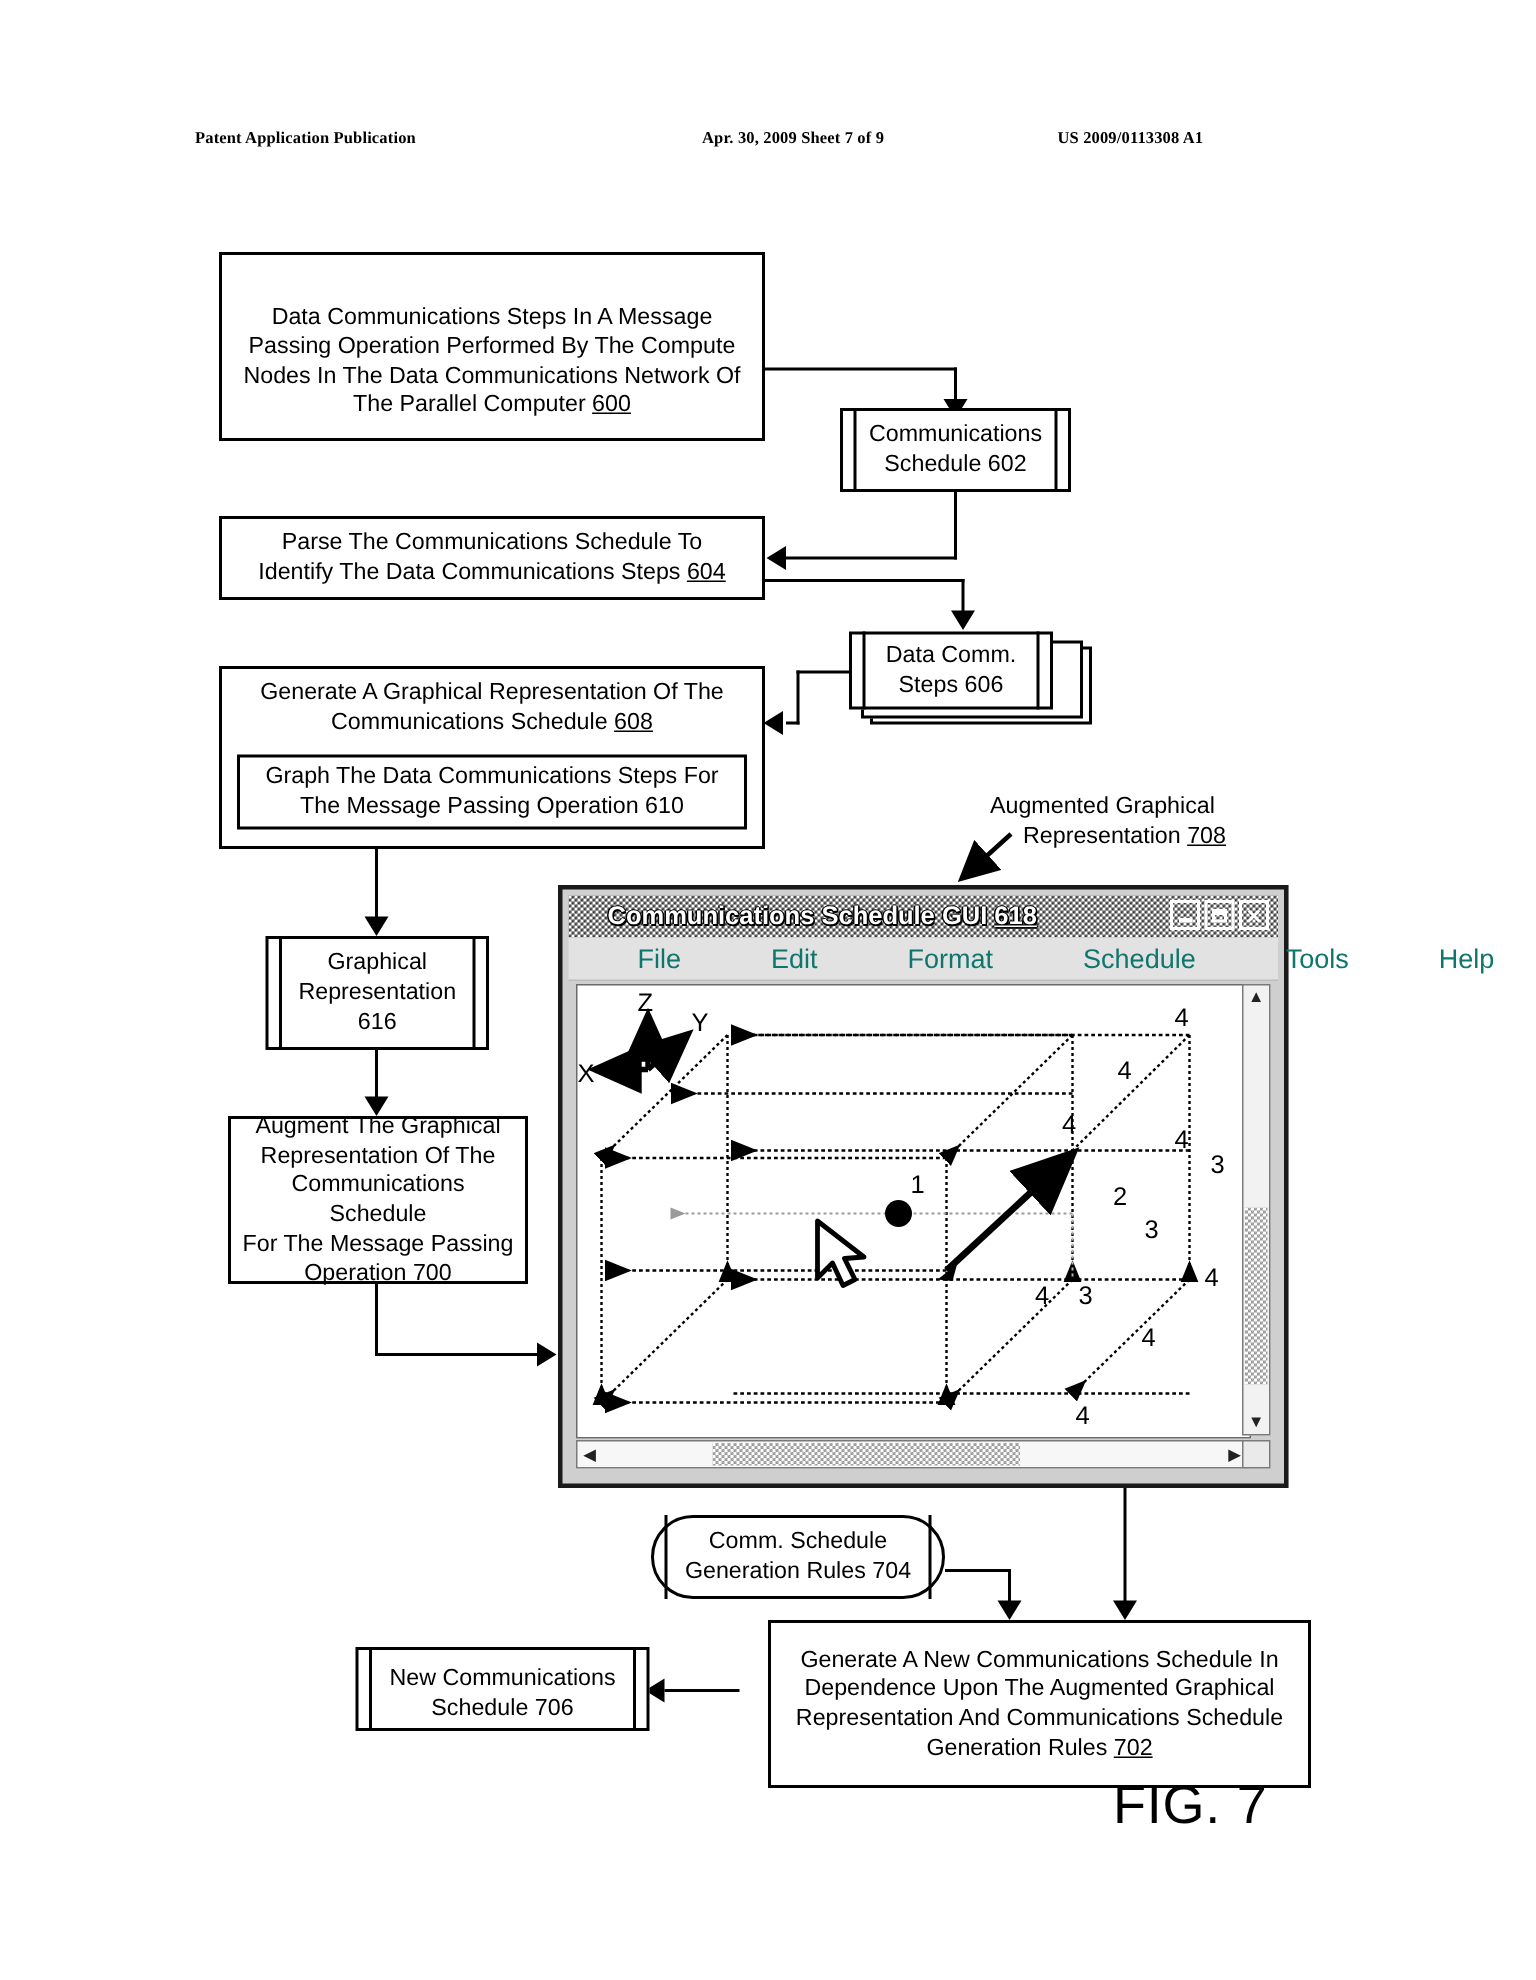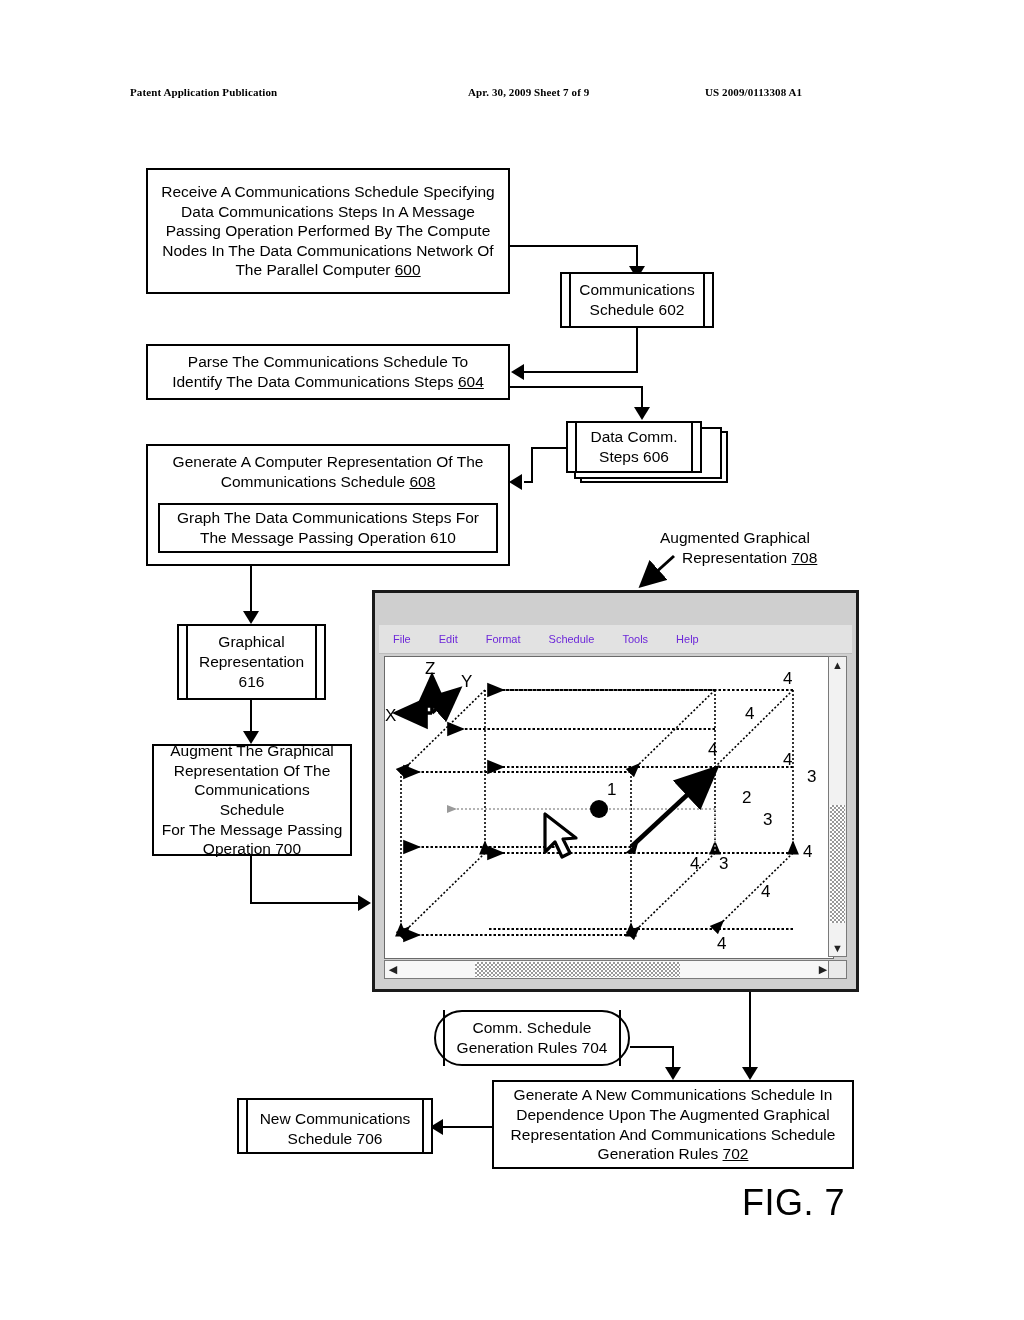--- a/index.html
+++ b/index.html
@@ -224,23 +224,24 @@
     left: 4px; top: 32px; right: 4px;
     height: 28px;
     background: #e2e2e2;
     display: flex;
     align-items: center;
     padding-left: 14px;
     gap: 28px;
     border-bottom: 1px solid #bdbdbd;
   }
   .menu-item {
-    font-size: 11px;
-    color: #6d28d9;
+    font-size: 18px;
+    color: #0f766e;
     white-space: nowrap;
+    margin-left: 32px;
   }
 
   #gui-canvas {
     position: absolute;
     left: 9px; top: 63px;
     width: 448px;
     height: 301px;
     background: #ffffff;
     border: 1px solid #6a6a6a;
     overflow: hidden;
@@ -324,21 +325,21 @@
 <body>
 
 <div id="page-header">
   <span class="hl a">Patent Application Publication</span>
   <span class="hl b">Apr. 30, 2009  Sheet 7 of 9</span>
   <span class="hl c">US 2009/0113308 A1</span>
 </div>
 
 <div class="fbox" id="box-600" style="left:146px; top:168px; width:364px; height:126px;">
   <div>
-    <span>Receive A Communications Schedule Specifying</span><br>
+    <br>
     <span>Data Communications Steps In A Message</span><br>
     <span>Passing Operation Performed By The Compute</span><br>
     <span>Nodes In The Data Communications Network Of</span><br>
     <span>The Parallel Computer </span><span class="u">600</span>
   </div>
 </div>
 
 <div class="ln h" style="left:510px; top:245px; width:128px;"></div>
 <div class="ln v" style="left:636px; top:245px; height:24px;"></div>
 <div class="arrow down" style="left:629px; top:266px;"></div>
@@ -376,21 +377,21 @@
   </div>
 </div>
 
 <div class="ln h" style="left:531px; top:447px; width:37px;"></div>
 <div class="ln v" style="left:531px; top:447px; height:36px;"></div>
 <div class="ln h" style="left:524px; top:481px; width:9px;"></div>
 <div class="arrow left" style="left:509px; top:474px;"></div>
 
 <div class="fbox" id="box-608" style="left:146px; top:444px; width:364px; height:122px; align-items:flex-start; padding-top:6px;">
   <div style="width:100%;">
-    <span>Generate A Computer Representation Of The</span><br>
+    <span>Generate A Graphical Representation Of The</span><br>
     <span>Communications Schedule </span><span class="u">608</span>
   </div>
 </div>
 <div class="fbox-inner" id="box-610" style="left:158px; top:503px; width:340px; height:50px;">
   <div>
     <span>Graph The Data Communications Steps For</span><br>
     <span>The Message Passing Operation </span><span class="u">610</span>
   </div>
 </div>
 
@@ -432,20 +433,34 @@
   <defs>
     <marker id="cah" markerWidth="9" markerHeight="9" refX="7" refY="4.5" orient="auto">
       <path d="M0,0 L9,4.5 L0,9 Z" fill="#000"></path>
     </marker>
   </defs>
   <line x1="44" y1="4" x2="13" y2="32" stroke="#000" stroke-width="3" marker-end="url(#cah)"></line>
 </svg>
 
 <div id="gui-window" class="dither">
 
+  <div id="gui-titlebar" class="dither">
+    <span id="gui-title"><span>Communications Schedule GUI </span><span class="u">618</span></span>
+    <div id="gui-winbtns">
+      <div class="winbtn min">
+          <span class="g"></span>
+        </div>
+      <div class="winbtn max">
+          <span class="g"></span>
+        </div>
+      <div class="winbtn cls">
+          <span class="g">✕</span>
+        </div>
+    </div>
+  </div>
 
   <div id="gui-menubar">
     <span class="menu-item">File</span>
     <span class="menu-item">Edit</span>
     <span class="menu-item">Format</span>
     <span class="menu-item">Schedule</span>
     <span class="menu-item">Tools</span>
     <span class="menu-item">Help</span>
   </div>
 
@@ -574,21 +589,21 @@
   <div>
     <span>Comm. Schedule</span><br>
     <span>Generation Rules </span><span class="u">704</span>
   </div>
 </div>
 
 <div class="ln h" style="left:630px; top:1046px; width:44px;"></div>
 <div class="ln v" style="left:672px; top:1046px; height:24px;"></div>
 <div class="arrow down" style="left:665px; top:1067px;"></div>
 
-<div class="fbox" id="box-702" style="left:492px; top:1080px; width:362px; height:89px;">
+<div class="fbox" id="box-702" style="left:512px; top:1080px; width:362px; height:112px;">
   <div>
     <span>Generate A New Communications Schedule In</span><br>
     <span>Dependence Upon The Augmented Graphical</span><br>
     <span>Representation And Communications Schedule</span><br>
     <span>Generation Rules </span><span class="u">702</span>
   </div>
 </div>
 
 <div class="ln h" style="left:443px; top:1126px; width:50px;"></div>
 <div class="arrow left" style="left:430px; top:1119px;"></div>

